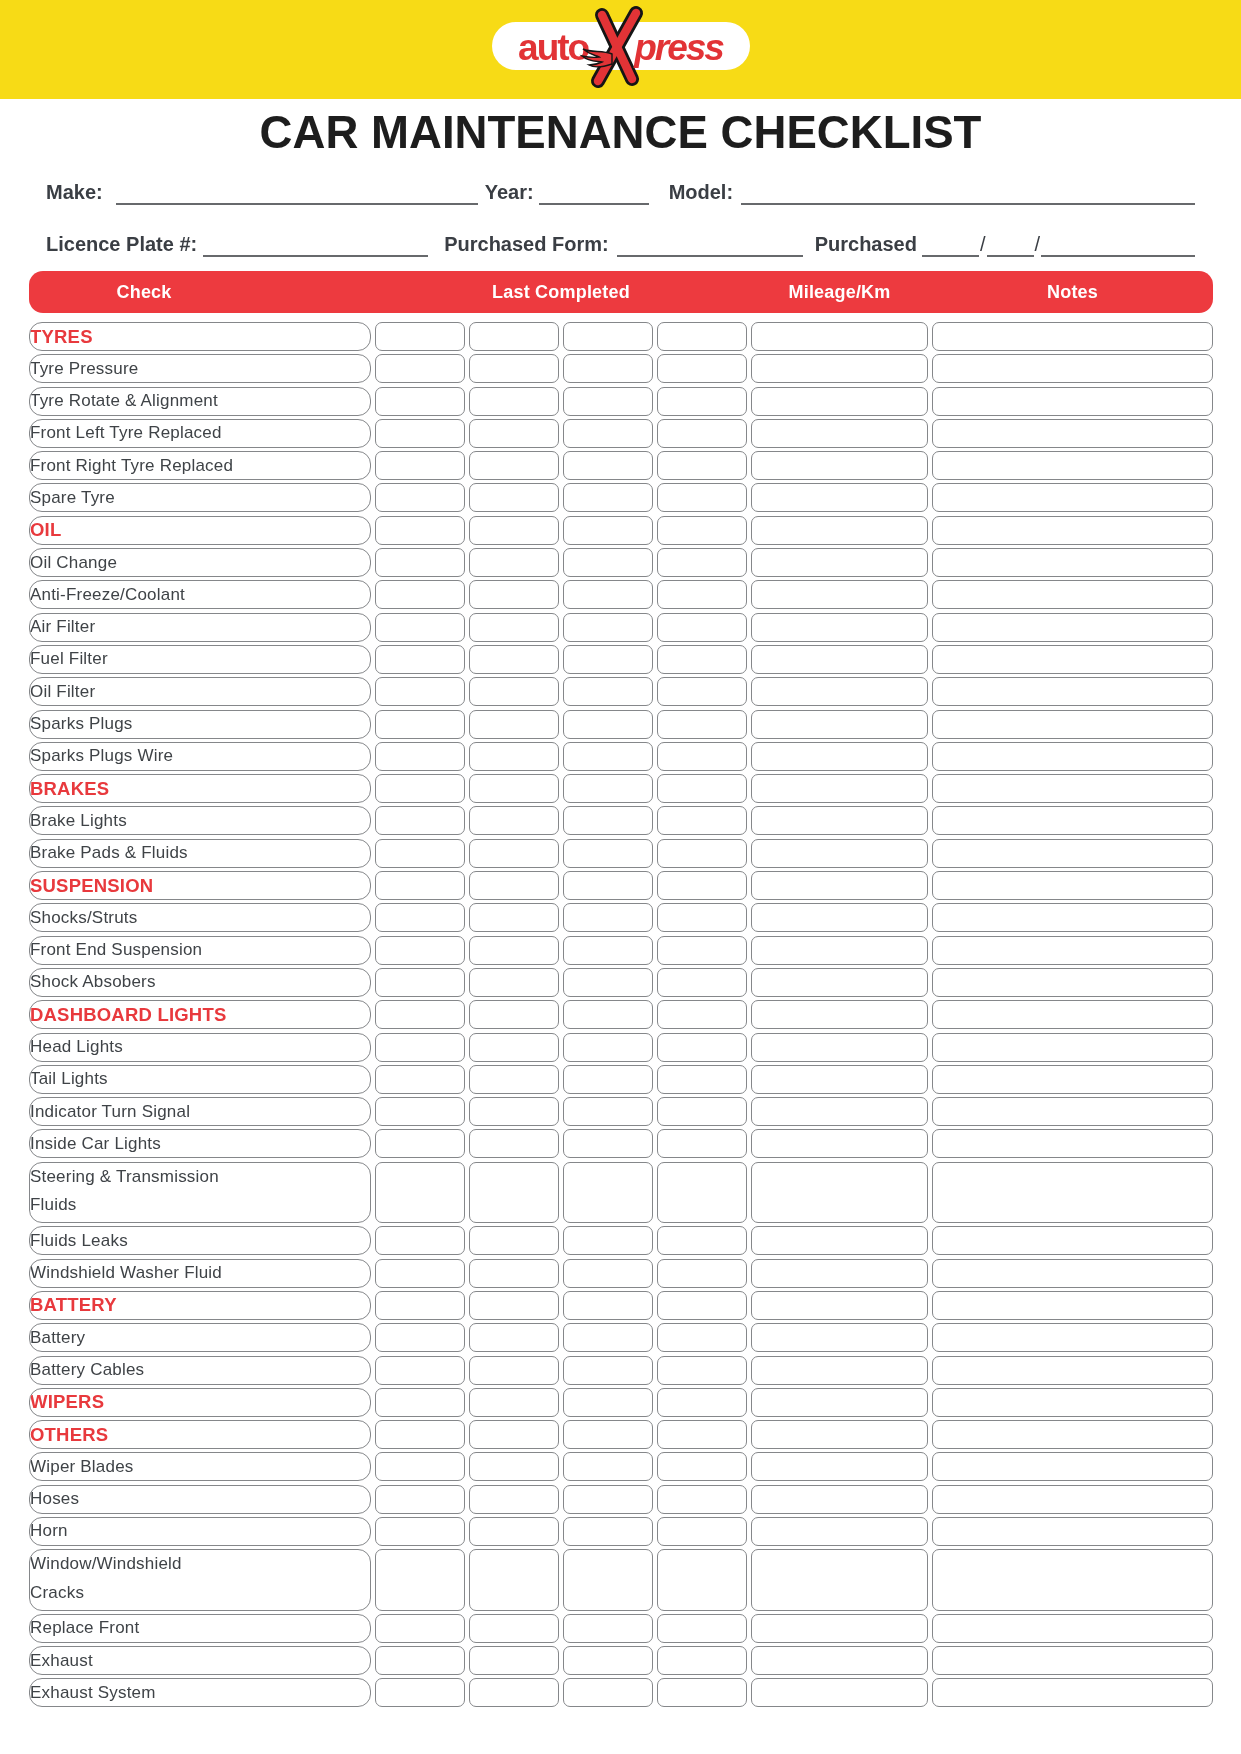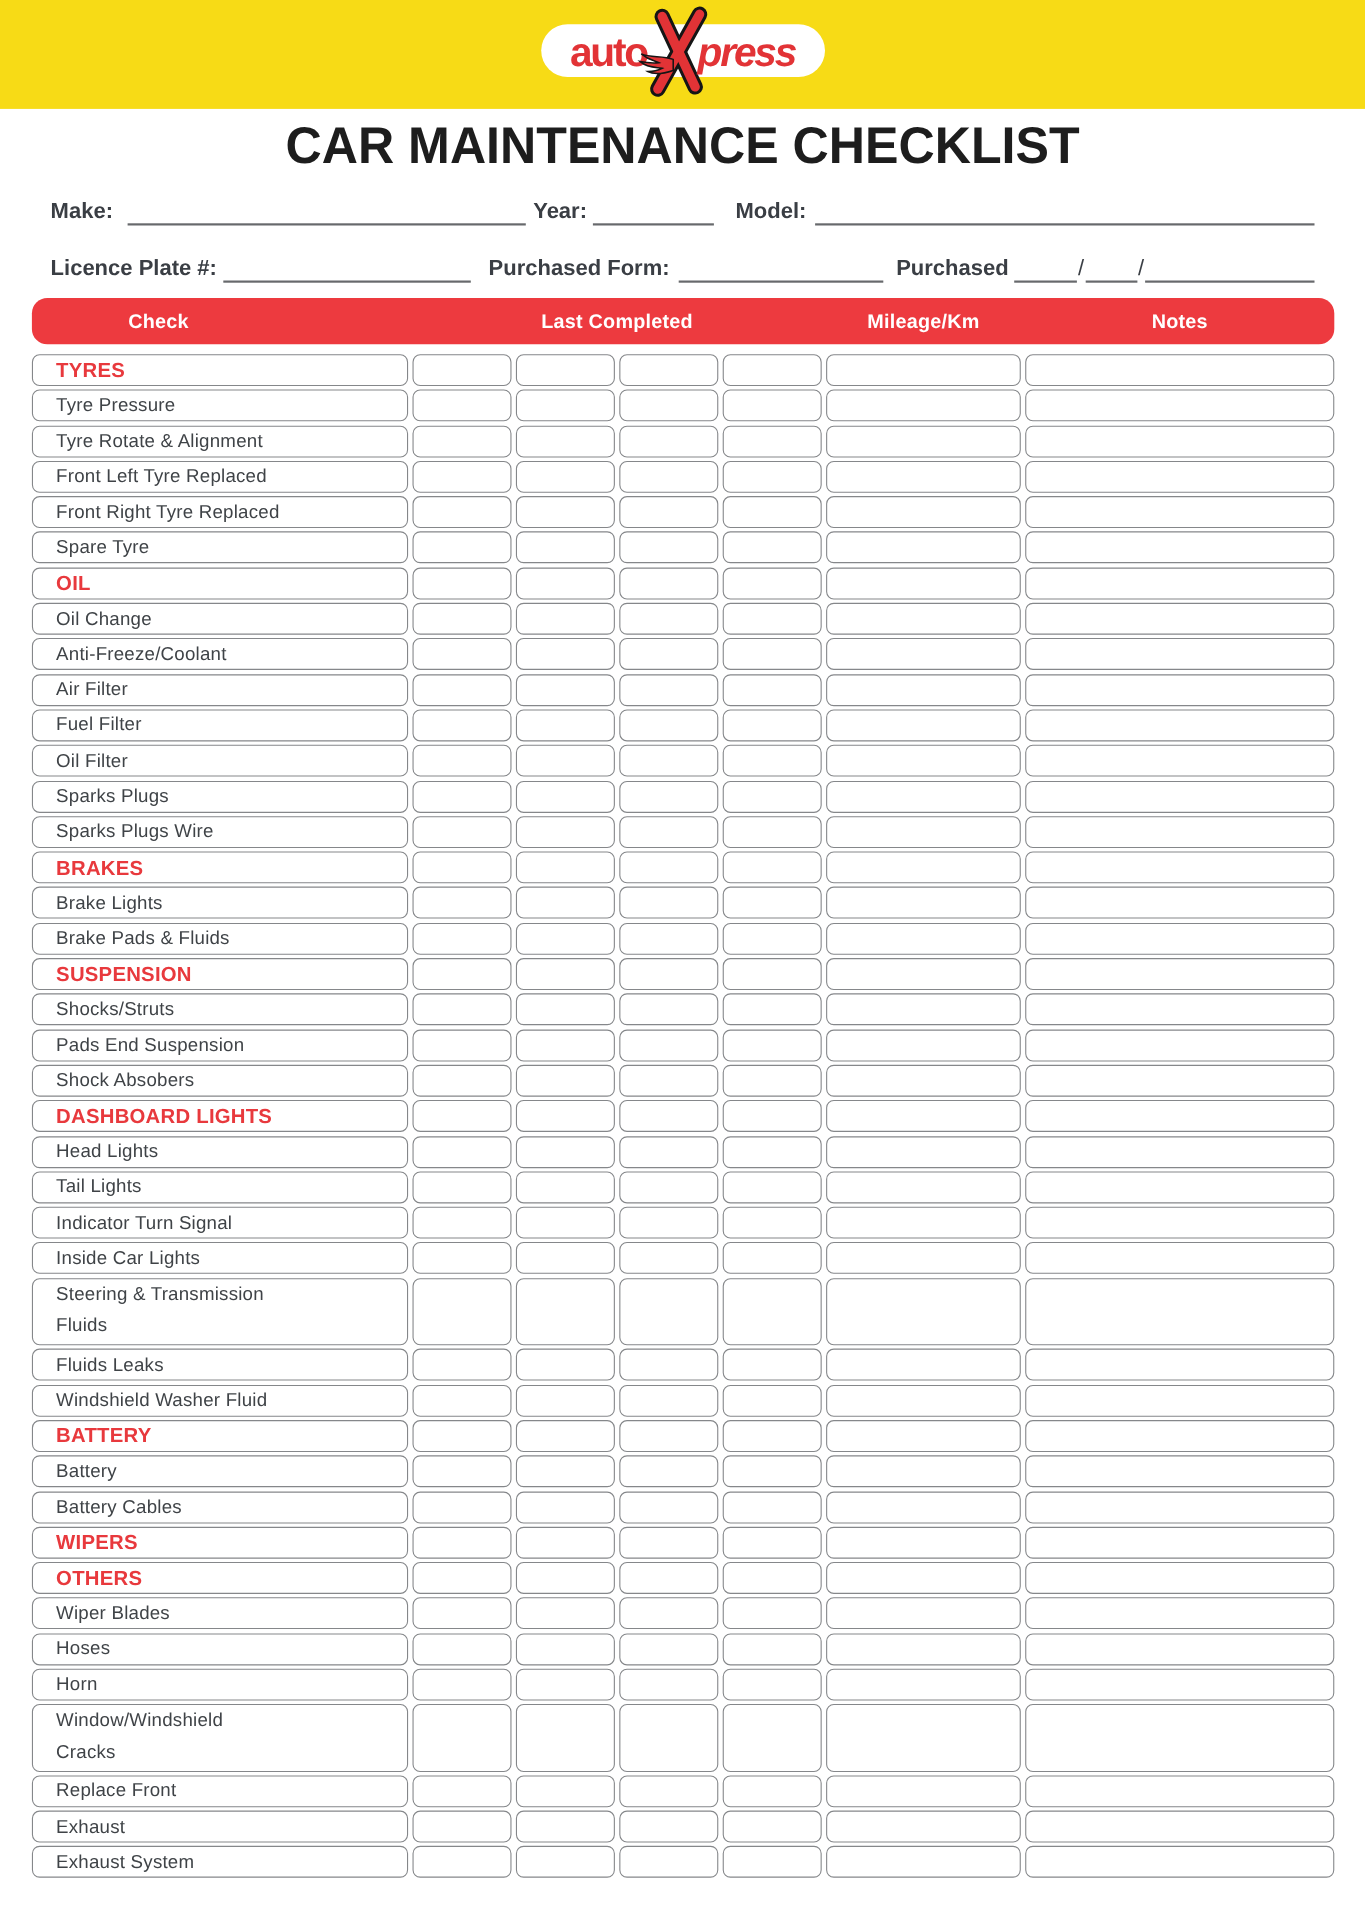--- a/index.html
+++ b/index.html
@@ -70,23 +70,23 @@
   .th-notes   { grid-column: 7; }
 
   .tbody { margin-top: 9px; }
   .trow { margin-bottom: 3.3px; height: 29px; }
   .trow.tall { height: 61.3px; }
   .cell {
     border: 1.6px solid #85878a; border-radius: 7px; background: #fff;
     height: 100%;
   }
   .check-cell {
-    display: flex; align-items: center; padding-left: 21px;
+    display: flex; align-items: center; padding-left: 0;
     font-size: 17px; color: #3f4347; letter-spacing: 0.2px;
-    overflow: hidden; white-space: nowrap;
+    overflow: hidden; white-space: nowrap; border-radius: 13px;
   }
   .trow.tall .check-cell {
     flex-direction: column; align-items: flex-start; justify-content: space-between;
     padding-top: 4px; padding-bottom: 7px;
   }
   .check-cell.section {
     font-size: 18.5px; font-weight: bold; color: #E8393D; letter-spacing: 0.2px;
   }
 </style>
 </head>
@@ -311,21 +311,21 @@
       <div class="trow cols">
         <div class="cell check-cell">Shocks/Struts</div>
         <div class="cell blank"></div>
         <div class="cell blank"></div>
         <div class="cell blank"></div>
         <div class="cell blank"></div>
         <div class="cell blank"></div>
         <div class="cell blank"></div>
       </div>
       <div class="trow cols">
-        <div class="cell check-cell">Pads End Suspension</div>
+        <div class="cell check-cell">Front End Suspension</div>
         <div class="cell blank"></div>
         <div class="cell blank"></div>
         <div class="cell blank"></div>
         <div class="cell blank"></div>
         <div class="cell blank"></div>
         <div class="cell blank"></div>
       </div>
       <div class="trow cols">
         <div class="cell check-cell">Shock Absobers</div>
         <div class="cell blank"></div>

